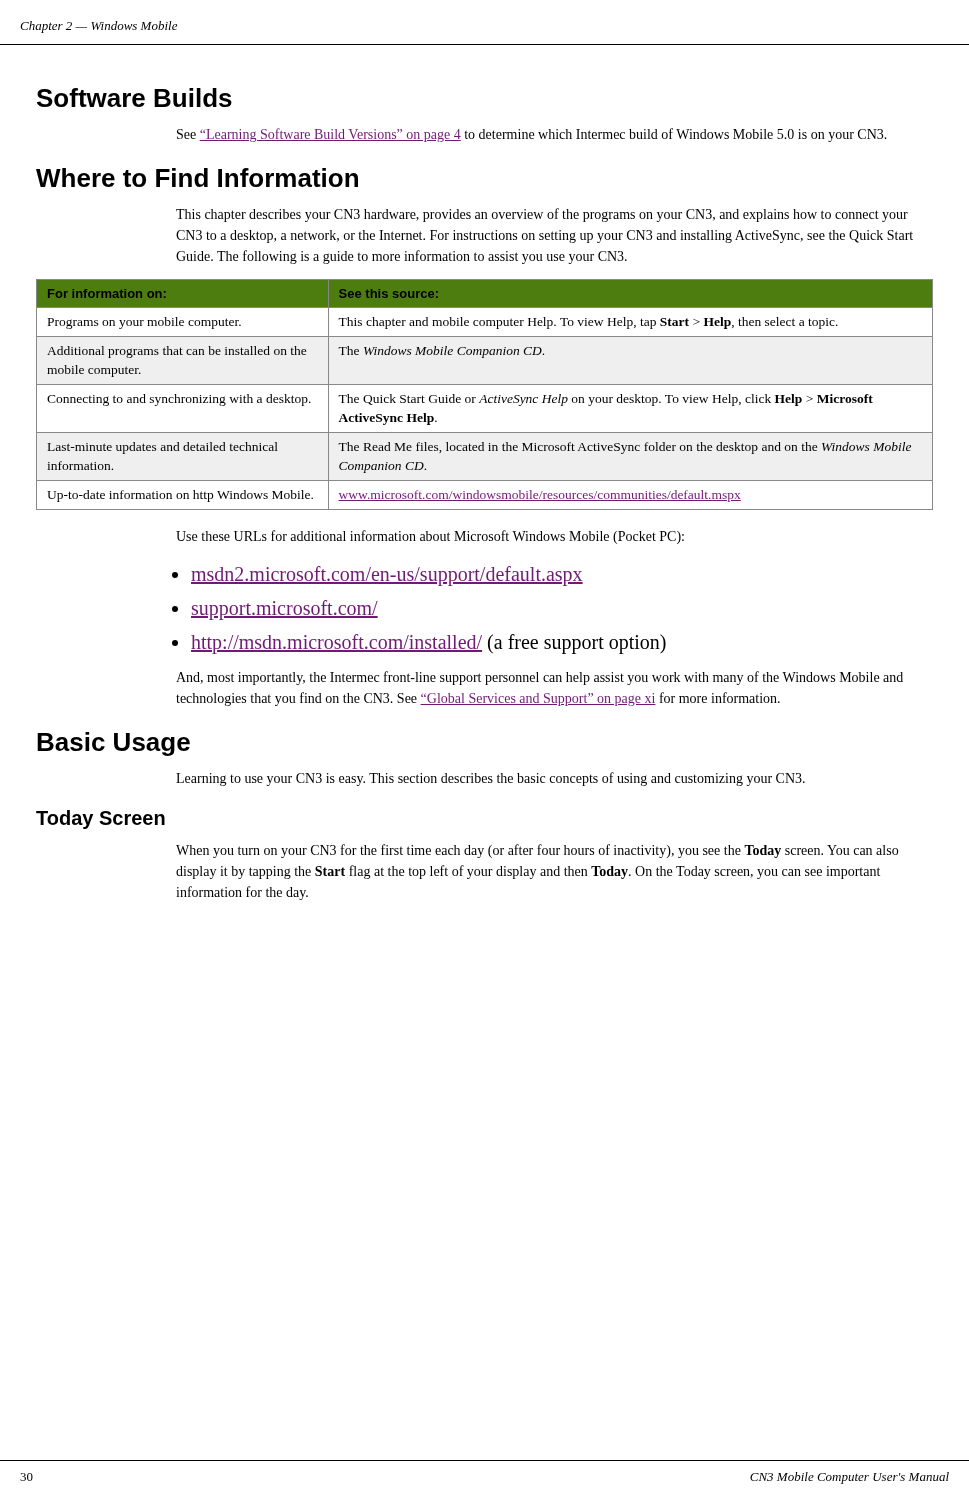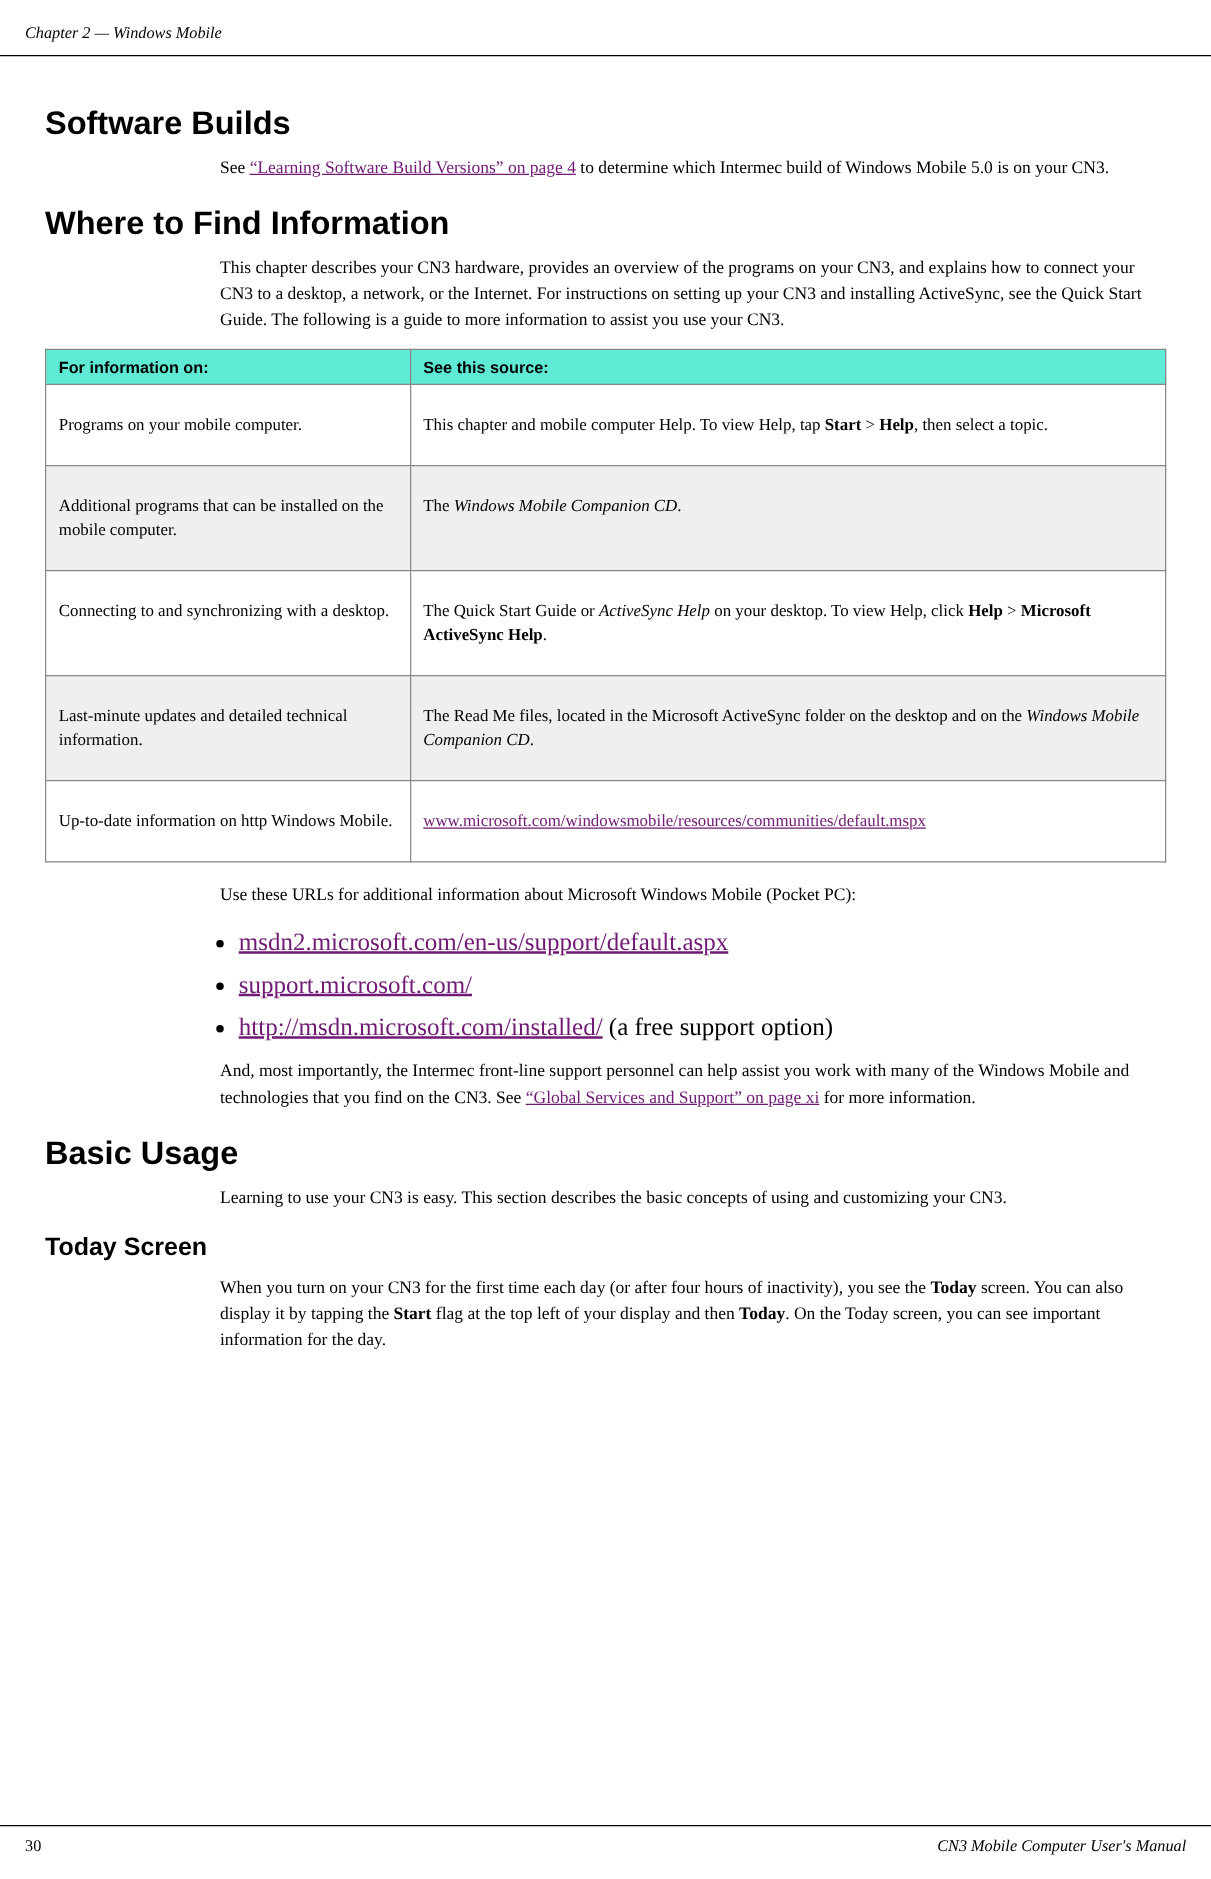--- a/index.html
+++ b/index.html
@@ -91,30 +91,30 @@
     }
 
     
     .info-table {
       width: 100%;
       border-collapse: collapse;
       margin-bottom: 16px;
       font-size: 13.5px;
     }
     .info-table th {
-      background-color: #5eead4;
+      background-color: #4d7c0f;
       font-weight: bold;
       padding: 6px 10px;
       border: 1px solid #888;
       text-align: left;
       font-family: Arial, Helvetica, sans-serif;
       font-size: 13px;
     }
     .info-table td {
-      padding: 22px 10px;
+      padding: 4px 10px;
       border: 1px solid #888;
       vertical-align: top;
       line-height: 1.45;
     }
     .info-table tr:nth-child(even) td {
       background-color: #efefef;
     }
     .info-table tr:nth-child(odd) td {
       background-color: #fff;
     }

